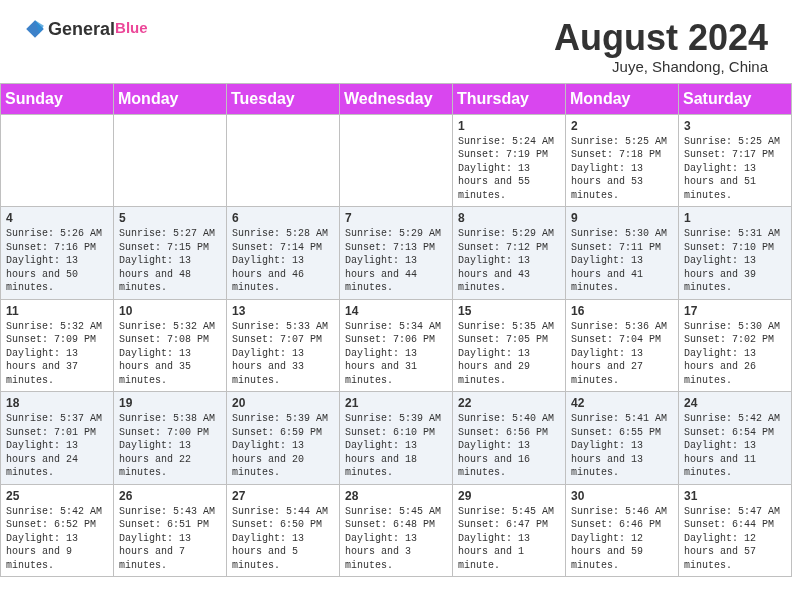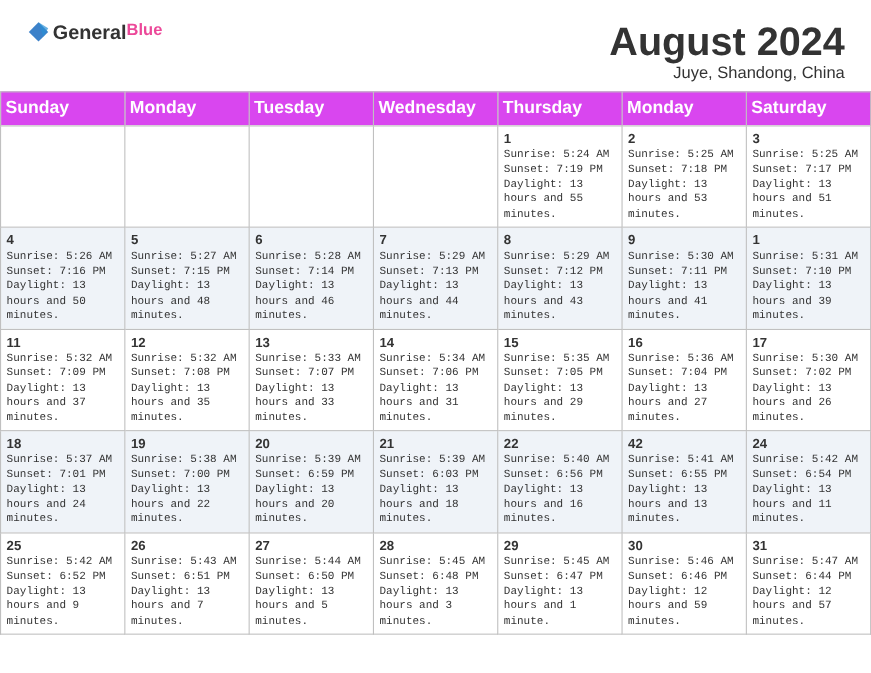--- a/index.html
+++ b/index.html
@@ -218,21 +218,21 @@
         </tr>
         <tr class="odd-row">
           <td>
             <span class="day-num">11</span>
             <div class="day-content">Sunrise: 5:32 AM
 Sunset: 7:09 PM
 Daylight: 13 hours
 and 37 minutes.</div>
           </td>
           <td>
-            <span class="day-num">12</span>
+            <span class="day-num">10</span>
             <div class="day-content">Sunrise: 5:32 AM
 Sunset: 7:08 PM
 Daylight: 13 hours
 and 35 minutes.</div>
           </td>
           <td>
             <span class="day-num">13</span>
             <div class="day-content">Sunrise: 5:33 AM
 Sunset: 7:07 PM
 Daylight: 13 hours
@@ -285,21 +285,21 @@
           <td>
             <span class="day-num">20</span>
             <div class="day-content">Sunrise: 5:39 AM
 Sunset: 6:59 PM
 Daylight: 13 hours
 and 20 minutes.</div>
           </td>
           <td>
             <span class="day-num">21</span>
             <div class="day-content">Sunrise: 5:39 AM
-Sunset: 6:03 PM
+Sunset: 6:10 PM
 Daylight: 13 hours
 and 18 minutes.</div>
           </td>
           <td>
             <span class="day-num">22</span>
             <div class="day-content">Sunrise: 5:40 AM
 Sunset: 6:56 PM
 Daylight: 13 hours
 and 16 minutes.</div>
           </td>

